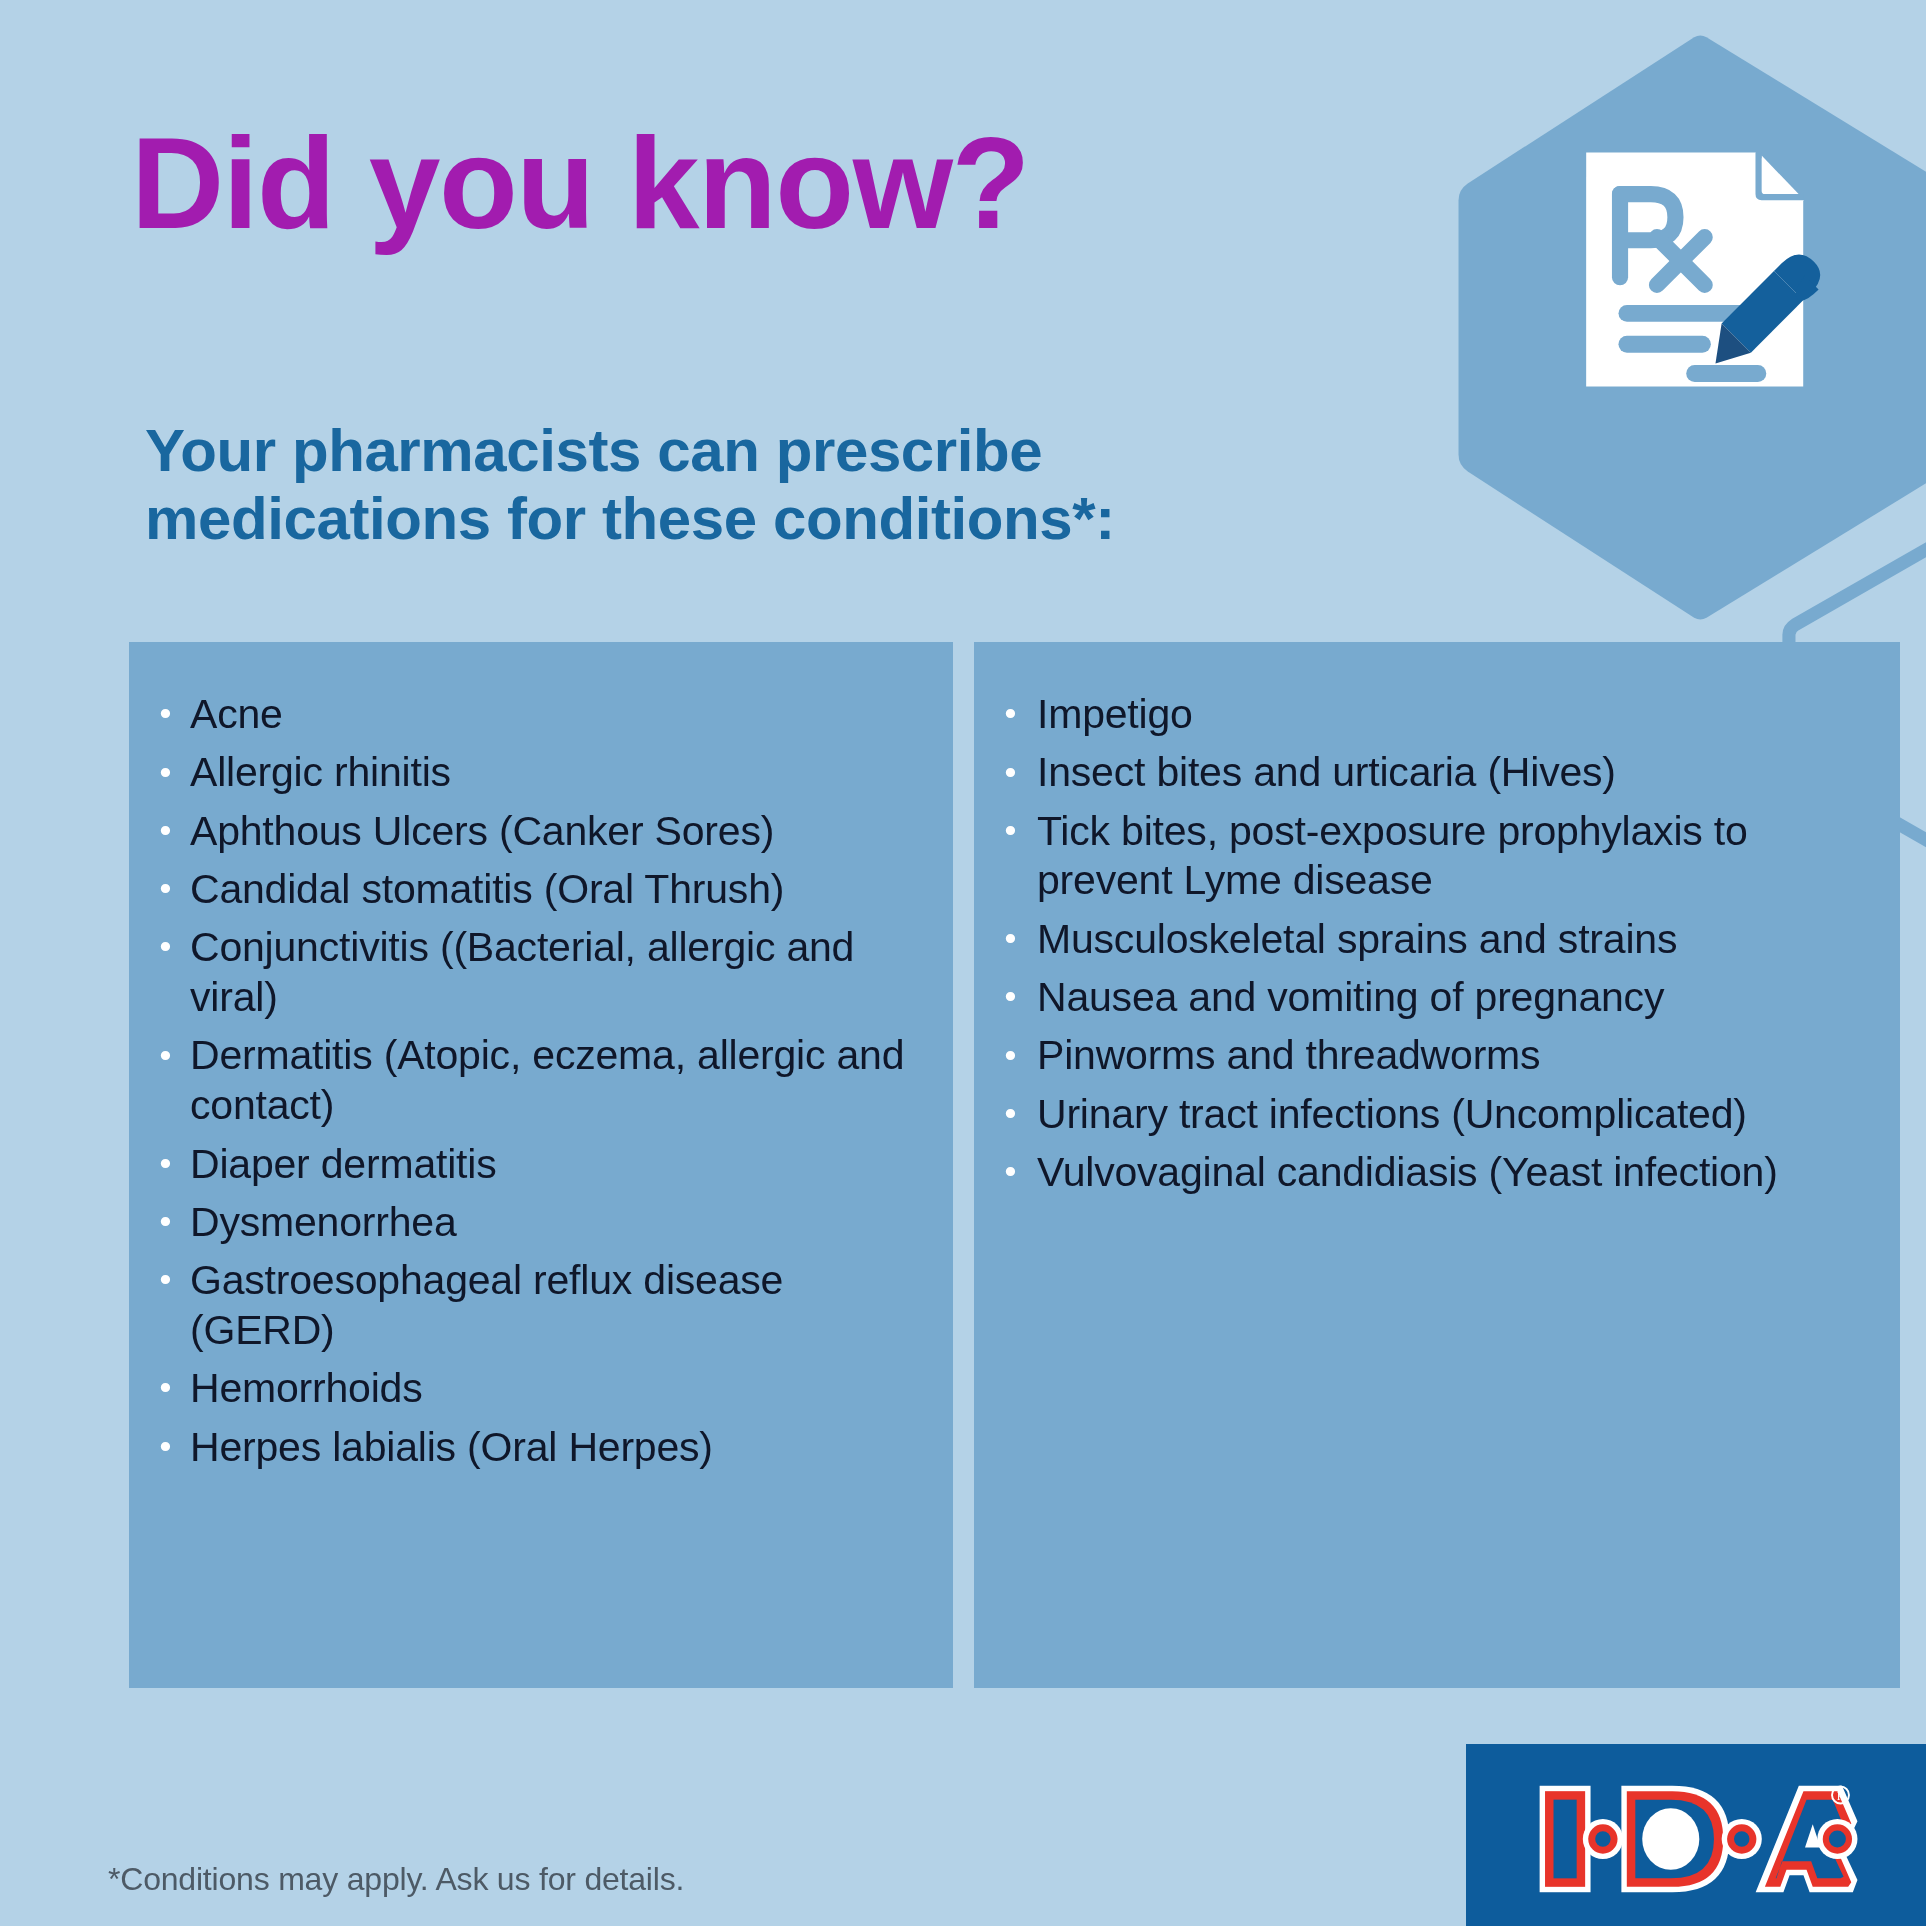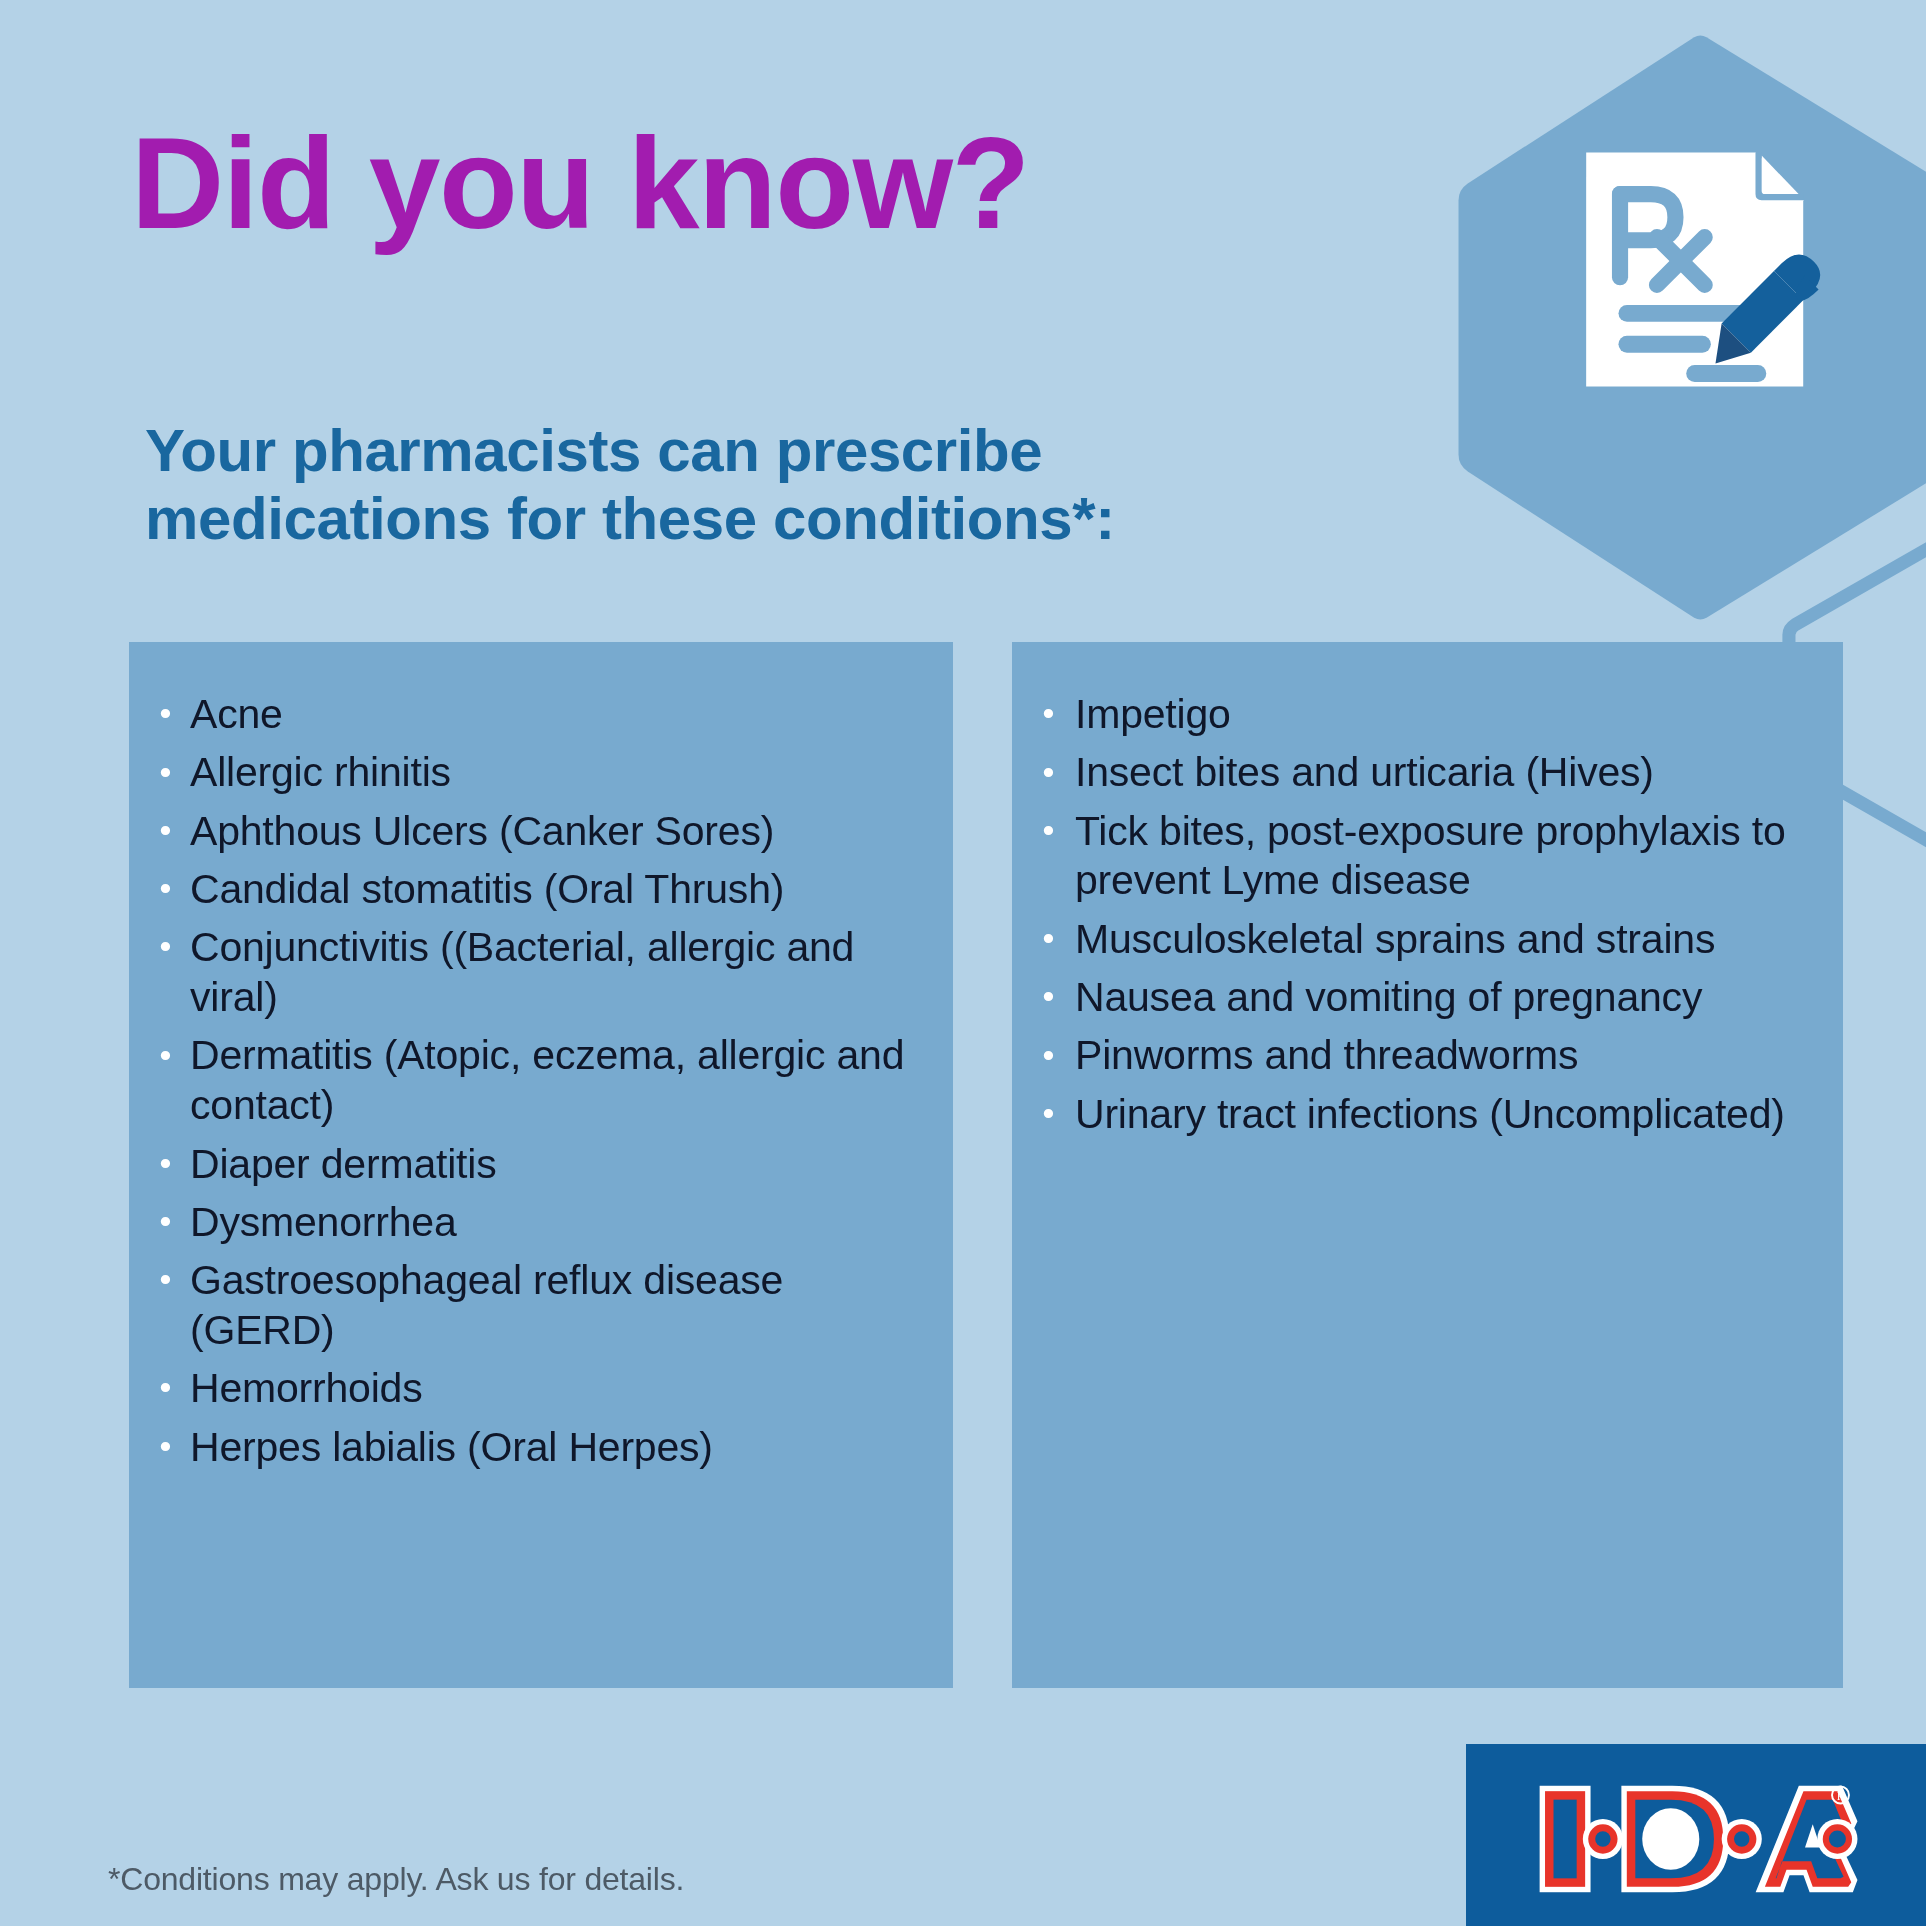--- a/index.html
+++ b/index.html
@@ -72,21 +72,21 @@
   
   .panel {
     position: absolute;
     top: 642px;
     height: 1046px;
     background: #78aacf;
     box-sizing: border-box;
     padding: 48px 26px 15.4px 26px;
   }
   #panel-left  { left: 129px;  width: 824px; }
-  #panel-right { left: 1012px; width: 831px; }
+  #panel-right { left: 974px; width: 926px; }
 
   ul.cond-list {
     list-style: none;
     margin: 0;
     padding: 0;
   }
   ul.cond-list li {
     position: relative;
     color: #0f172a;
     font-size: 41px;
@@ -204,20 +204,21 @@
 
   <div id="panel-right" class="panel">
     <ul class="cond-list">
       <li>Impetigo</li>
       <li>Insect bites and urticaria (Hives)</li>
       <li>Tick bites, post-exposure prophylaxis to prevent Lyme disease</li>
       <li>Musculoskeletal sprains and strains</li>
       <li>Nausea and vomiting of pregnancy</li>
       <li>Pinworms and threadworms</li>
       <li>Urinary tract infections (Uncomplicated)</li>
+      <li>Vulvovaginal candidiasis (Yeast infection)</li>
     </ul>
   </div>
 
   <p id="footnote">*Conditions may apply. Ask us for details.</p>
 
   <div id="logo-block">
     <svg id="logo-mark" viewBox="0 0 420 150">
 
       <g>
 

